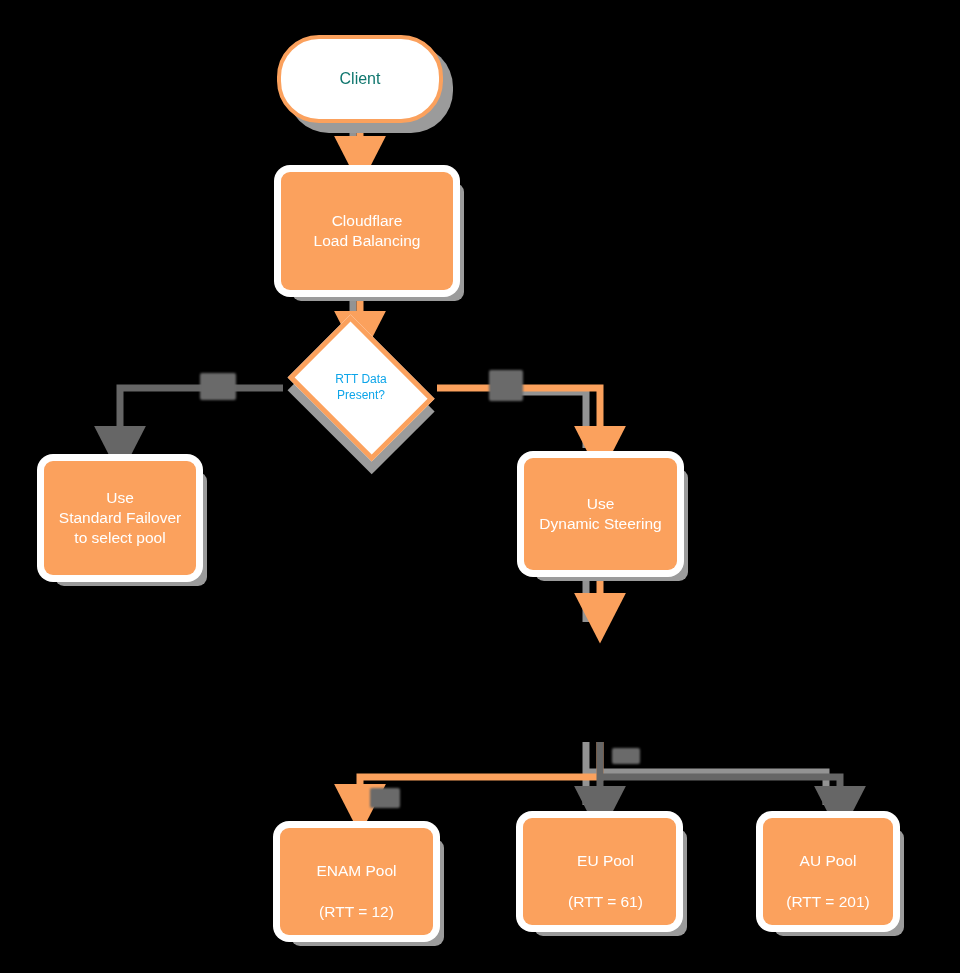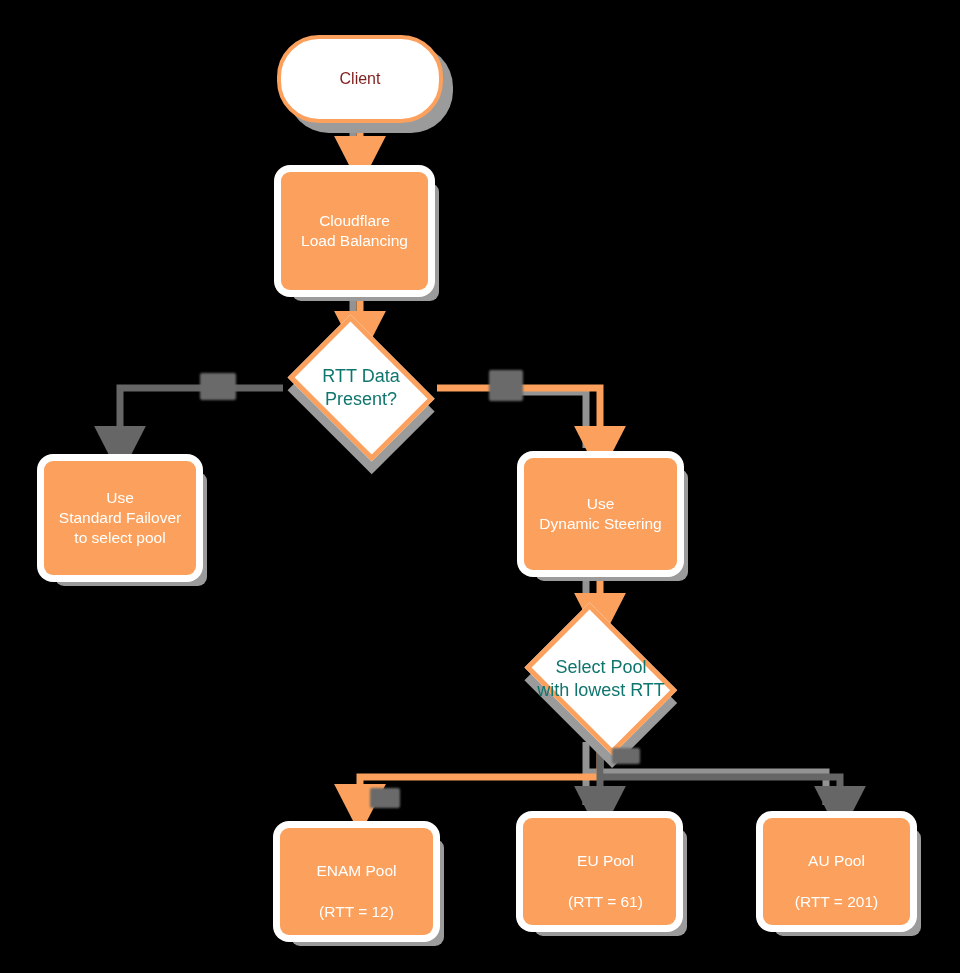--- a/index.html
+++ b/index.html
@@ -45,21 +45,21 @@
     border-radius: 9px;
     box-shadow:
        0 0 0 7px #ffffff,
        11px 11px 0 0px #9b9b9b;
   }
   .box.sharp { border-radius: 9px; }
 
   
   .pill {
     background: #ffffff;
-    color: #7f1d1d;
+    color: #0f766e;
     font-size: 16px;
     border: 4px solid #fba15d;
     border-radius: 42px;
     box-shadow: 10px 10px 0 0 #9b9b9b;
   }
 
   
   .diamond {
     background: transparent;
     z-index: 5;
@@ -69,22 +69,22 @@
     left: 50%; top: 50%;
     width: 70.7%; height: 70.7%;
     transform: translate(-50%, -50%) rotate(45deg);
     background: #ffffff;
     border: 5px solid #fba15d;
     box-shadow: 9px 9px 0 0 #9b9b9b;
   }
   .diamond .label {
     position: relative;
     z-index: 2;
-    color: #0f766e;
-    font-size: 18px;
+    color: #0ea5e9;
+    font-size: 12px;
   }
 
   .edge-label {
     position: absolute;
     z-index: 6;
     background: #6a6a6a;
     color: #6a6a6a;
     border-radius: 2px;
     filter: blur(1.1px);
     font-size: 12px;
@@ -132,21 +132,21 @@
 
     <path d="M600,742 L600,812" stroke="#666666" stroke-width="7" fill="none" marker-end="url(#arrowGray)"></path>
 
     <path d="M600,777 L840,777 L840,812" stroke="#666666" stroke-width="7" fill="none" marker-end="url(#arrowGray)"></path>
   </svg>
 
   <div class="node pill" style="left:277px; top:35px; width:166px; height:88px;">
     <span class="label">Client</span>
   </div>
 
-  <div class="node box" style="left:281px; top:172px; width:147px; height:118px;align-items:center;">
+  <div class="node box" style="left:281px; top:172px; width:172px; height:118px;align-items:center;">
     <span class="label">Cloudflare
 Load Balancing</span>
   </div>
 
   <div class="node diamond" style="left:277px; top:325px; width:168px; height:126px;">
     <div class="dshape"></div>
     <span class="label">RTT Data
 Present?</span>
   </div>
 
@@ -154,41 +154,36 @@
     <span class="label">Use
 Standard Failover
 to select pool</span>
   </div>
 
   <div class="node box" style="left:524px; top:458px; width:153px; height:112px;">
     <span class="label">Use
 Dynamic Steering</span>
   </div>
 
-  <div class="node diamond" style="left:513px; top:614px; width:176px; height:130px;">
-    <div class="dshape"></div>
-    <span class="label">Select Pool
-with lowest RTT</span>
-  </div>
 
   <div class="node box sharp" style="left:280px; top:796px; width:153px; height:107px;margin-top:32px;">
     <span class="label">
       <span>ENAM Pool</span><br>
       <span class="bold">(RTT = 12)</span>
     </span>
   </div>
 
   <div class="node box" style="left:523px; top:818px; width:153px; height:107px;padding-left:12px;">
     <span class="label">
       <span>EU Pool</span><br>
       <span>(RTT = 61)</span>
     </span>
   </div>
 
-  <div class="node box" style="left:763px; top:818px; width:147px; height:107px;">
+  <div class="node box" style="left:763px; top:818px; width:130px; height:107px;">
     <span class="label">
       <span>AU Pool</span><br>
       <span>(RTT = 201)</span>
     </span>
   </div>
 
   <div class="edge-label" style="left:200px; top:373px; width:36px; height:27px;">
     <span></span>
   </div>
 

